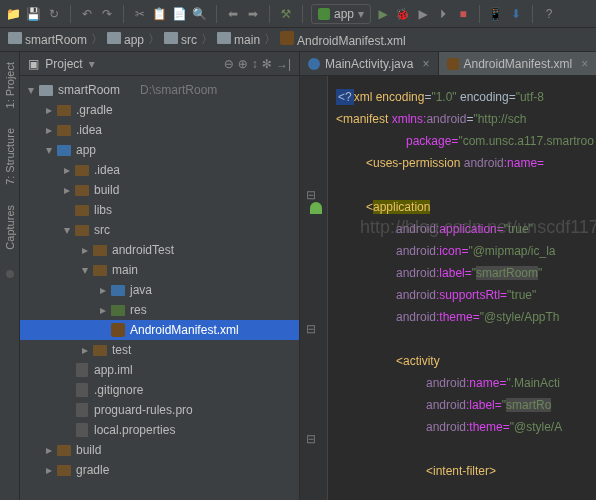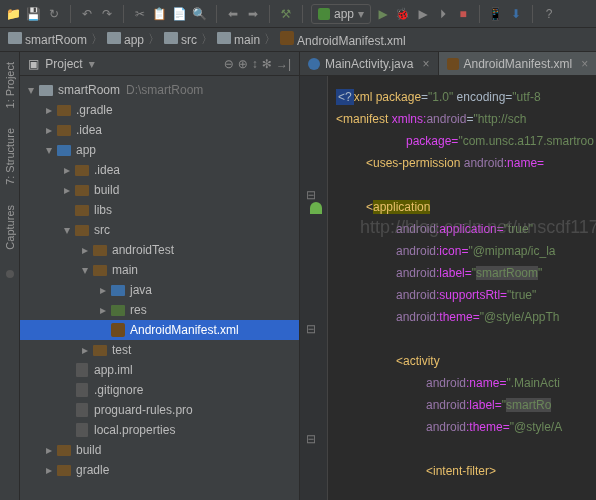--- a/index.html
+++ b/index.html
@@ -27,21 +27,21 @@
 .tree-item.selected { background: #2f65ca; color: #fff; }
 .ind { display: inline-block; }
 .arrow { width: 14px; display: inline-flex; justify-content: center; color: #888; }
 .icon-sm { width: 16px; height: 14px; display: inline-flex; align-items: center; justify-content: center; margin-right: 4px; }
 .fld { background: #6e5128; border-radius: 1px; width: 14px; height: 11px; }
 .fld.blue { background: #3b6ea5; }
 .fld.green { background: #4d6e3a; }
 .file { width: 12px; height: 14px; background: #555; border-radius: 1px; }
 .xml-file { width: 14px; height: 14px; background: #6e4a1e; border-radius: 2px; }
 .gradle-file { width: 12px; height: 12px; background: #0f7d6e; border-radius: 50%; }
-.muted { color: #787878; margin-left: 6px; }
+.muted { color: #787878; margin-left: 20px; }
 .editor { flex: 1; background: #2b2b2b; display: flex; flex-direction: column; overflow: hidden; }
 .tabs { height: 24px; display: flex; background: #3c3f41; border-bottom: 1px solid #2b2b2b; }
 .tab { display: flex; align-items: center; padding: 0 8px; gap: 5px; border-right: 1px solid #2b2b2b; cursor: pointer; }
 .tab.active { background: #515658; }
 .tab .dot-close { color: #888; margin-left: 4px; }
 .tab .c-icon { width: 12px; height: 12px; background: #3b6ea5; border-radius: 50%; display: inline-block; }
 .tab .x-icon { width: 12px; height: 12px; background: #6e4a1e; border-radius: 2px; display: inline-block; }
 .code { flex: 1; padding: 10px 0 10px 36px; font-family: Consolas, monospace; font-size: 13px; line-height: 22px; color: #a9b7c6; position: relative; overflow: hidden; }
 .gutter { position: absolute; left: 0; top: 0; width: 28px; height: 100%; background: #313335; border-right: 1px solid #444; }
 .gutter .marker { position: absolute; left: 6px; width: 14px; height: 14px; }
@@ -305,21 +305,21 @@
         </div>
       </div>
     <div class="code">
       <div class="gutter">
         <div class="android-icon"></div>
         <span class="marker" style="top:108px;color:#777">⊟</span>
         <span class="marker" style="top:242px;color:#777">⊟</span>
         <span class="marker" style="top:352px;color:#777">⊟</span>
       </div>
       <div class="watermark">http://blog.csdn.net/unscdf117</div>
-      <div><span class="hl">&lt;?</span><span class="tag">xml package</span><span>=</span><span class="str">"1.0"</span><span>  encoding=</span><span class="str">"utf-8</span></div>
+      <div><span class="hl">&lt;?</span><span class="tag">xml encoding</span><span>=</span><span class="str">"1.0"</span><span>  encoding=</span><span class="str">"utf-8</span></div>
       <div><span class="tag">&lt;</span><span class="tag">manifest </span><span class="attr">xmlns:</span><span class="ns">android</span><span>=</span><span class="str">"http://sch</span></div>
       <div style="padding-left:70px"><span class="attr">package=</span><span class="str">"com.unsc.a117.smartroo</span></div>
       <div style="padding-left:30px"><span class="tag">&lt;</span><span class="tag">uses-permission </span><span class="ns">android</span><span class="attr">:name=</span></div>
       <div>&nbsp;</div>
       <div style="padding-left:30px"><span class="tag">&lt;</span><span class="tag hl2">application</span></div>
       <div style="padding-left:60px"><span class="ns">android</span><span class="attr">:application=</span><span class="str">"true"</span></div>
       <div style="padding-left:60px"><span class="ns">android</span><span class="attr">:icon=</span><span class="str">"@mipmap/ic_la</span></div>
       <div style="padding-left:60px"><span class="ns">android</span><span class="attr">:label=</span><span class="str">"</span><span class="str" style="background:#49494a">smartRoom</span><span class="str">"</span></div>
       <div style="padding-left:60px"><span class="ns">android</span><span class="attr">:supportsRtl=</span><span class="str">"true"</span></div>
       <div style="padding-left:60px"><span class="ns">android</span><span class="attr">:theme=</span><span class="str">"@style/AppTh</span></div>

